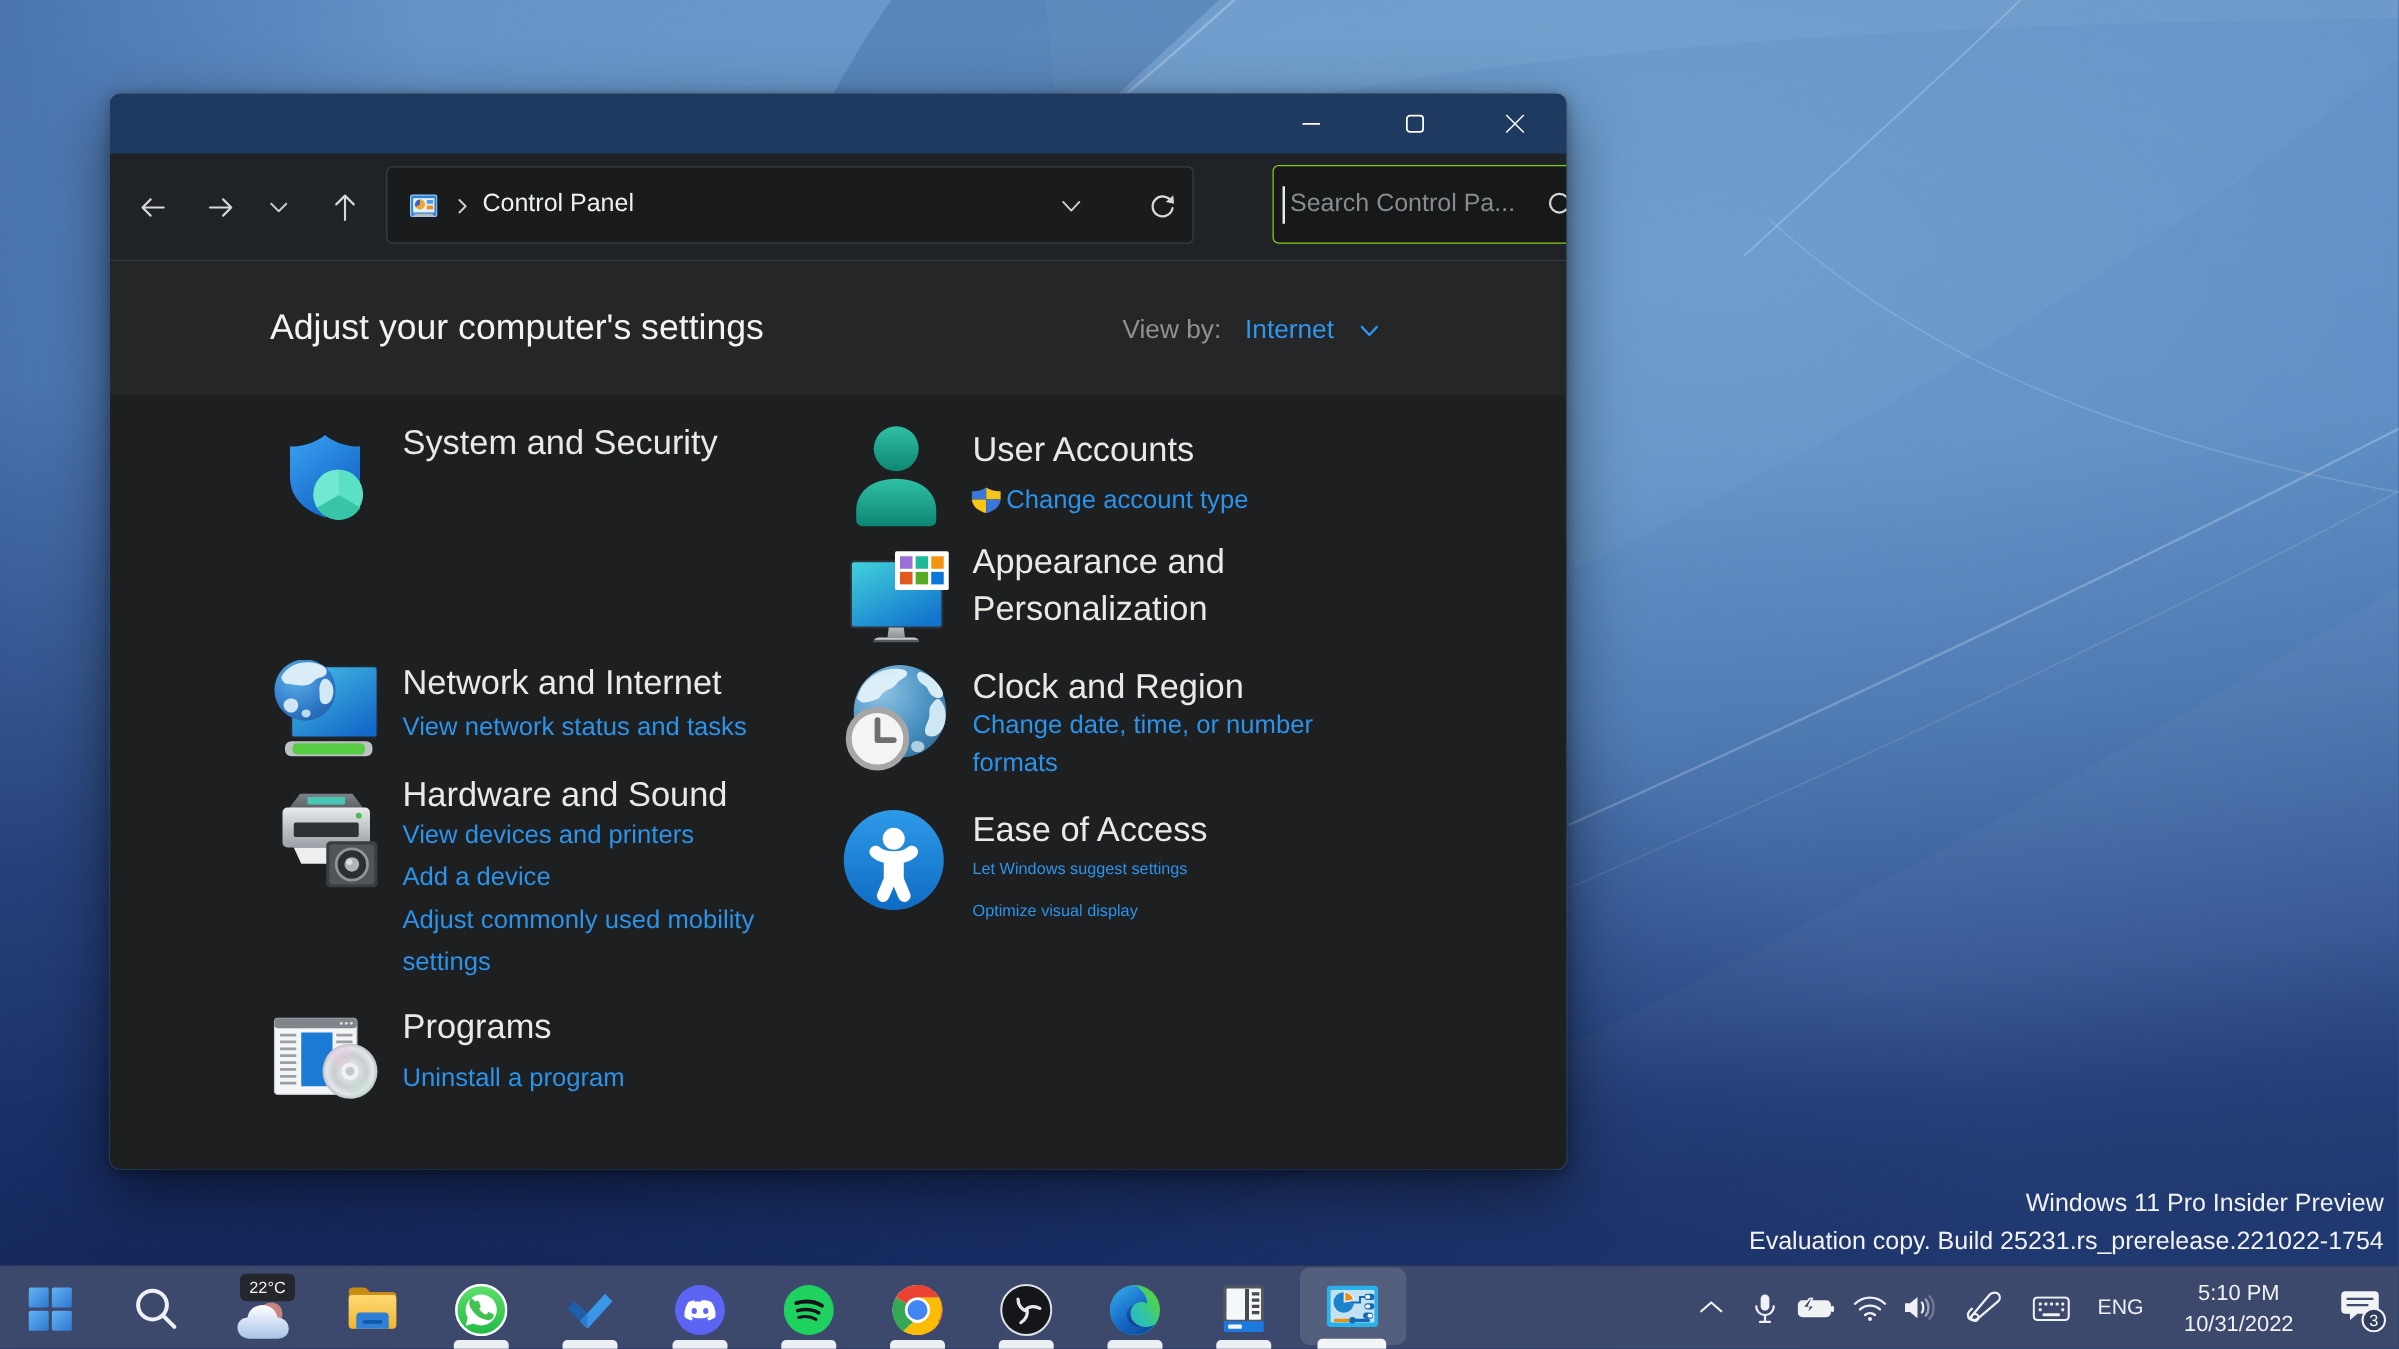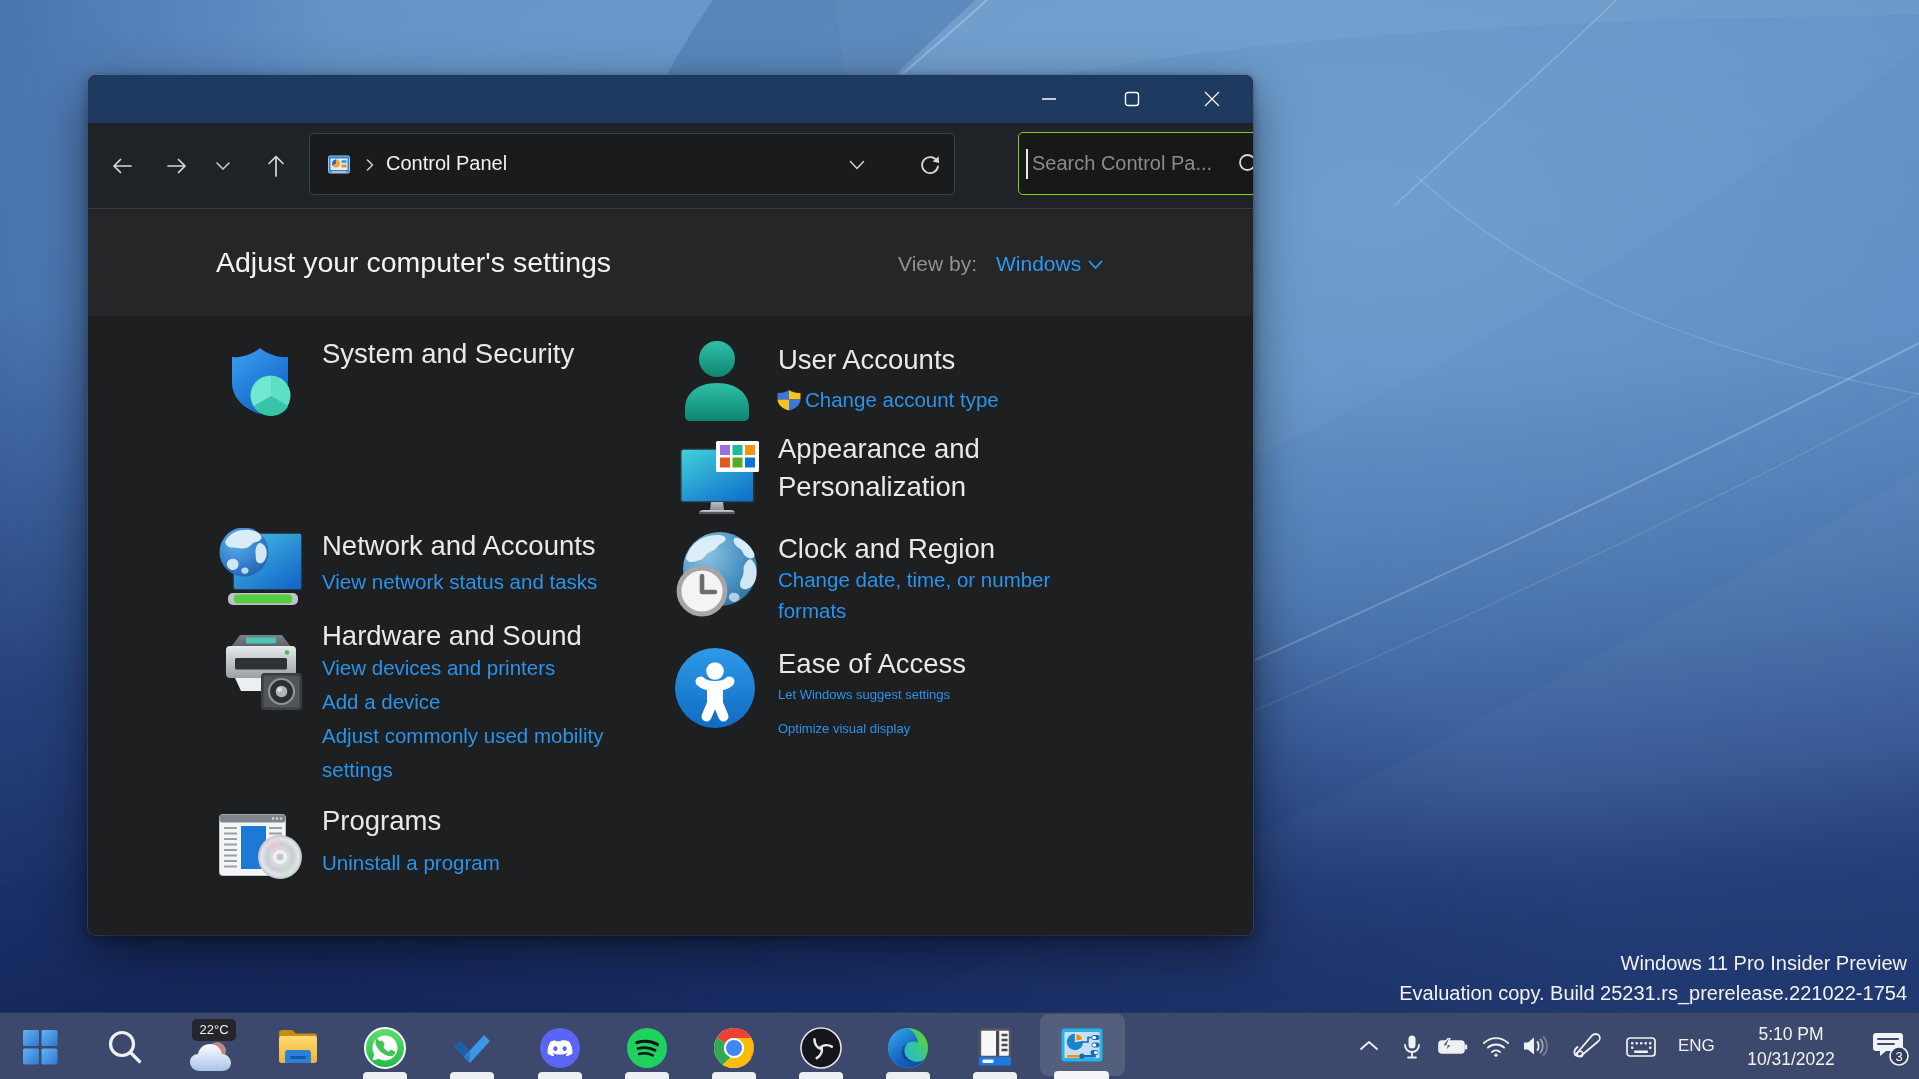--- a/index.html
+++ b/index.html
@@ -125,21 +125,21 @@
       <svg class="abs" style="left:218px;top:19px;" width="25" height="25" viewBox="0 0 25 25">
           <circle cx="10.5" cy="10.5" r="7.5" stroke="#d8d8d8" stroke-width="1.8" fill="none"></circle>
           <path d="M16,16 L23,23" stroke="#d8d8d8" stroke-width="1.8" stroke-linecap="round"></path>
         </svg>
     </div>
   </div>
 
   <div class="abs" style="left:0;top:135px;width:1165px;height:106px;background:#242628;">
     <div class="abs" style="left:128px;top:36px;font-size:28.5px;color:#f5f3f1;">Adjust your computer's settings</div>
     <div class="abs" style="left:810px;top:42px;font-size:21px;color:#8f9193;">View by:</div>
-    <div class="abs" style="left:908px;top:42px;font-size:21px;color:#2f97ee;">Windows</div>
+    <div class="abs" style="left:908px;top:42px;font-size:21px;color:#2f97ee;">Internet</div>
     <svg class="abs" style="left:1000px;top:50px;" width="15" height="10" viewBox="0 0 15 10">
         <path d="M1.5,1.5 L7.5,8 L13.5,1.5" stroke="#2f97ee" stroke-width="1.8" fill="none" stroke-linecap="round" stroke-linejoin="round"></path>
       </svg>
   </div>
 
   <div class="abs" style="left:0;top:241px;width:1165px;height:619px;background:#1e1f21;"></div>
 
   <svg class="abs" style="left:136px;top:269px;" width="72" height="72" viewBox="0 0 72 72">
     <defs>
       <linearGradient id="shg" x1="0" y1="0" x2="0.7" y2="1">
@@ -169,21 +169,21 @@
     </defs>
     <rect x="14" y="5" width="69" height="57" rx="2.5" fill="url(#ng)" stroke="#20272c" stroke-width="1.5"></rect>
     <rect x="9" y="65" width="70" height="12" rx="5" fill="#c0c3c6"></rect>
     <rect x="15" y="66.5" width="58" height="9" rx="3.5" fill="#57cc45"></rect>
     <circle cx="25" cy="24" r="24.5" fill="url(#glb)"></circle>
     <path d="M6,14 C10,5 20,0.5 31,2 C39,3.2 44,7 42,11 C40,14.5 35,13.5 32,17 C29,20.5 24,21 19,20 C13,19 8,21 6,14 Z" fill="#d9ecf7"></path>
     <path d="M42,15 C46.5,17 48.5,22 47.5,27.5 C46.5,33 43,36.5 39.5,35 C36,33.5 37,29 36.5,25 C36,21 38,14 42,15 Z" fill="#d2e8f5"></path>
     <path d="M10,32 C14,29.5 19,31 19.5,35.5 C20,40 15.5,43.5 11.5,41.5 C7.5,39.5 6.5,34.5 10,32 Z" fill="#cfe6f4"></path>
     <path d="M24,40 C26.5,38.8 29.5,40 29.5,42.5 C29.5,45 26.8,46.6 24.3,45.6 C21.8,44.6 21.5,41.2 24,40 Z" fill="#cce4f3" opacity="0.9"></path>
   </svg>
-  <div class="abs" style="left:234px;top:455px;font-size:27.5px;color:#ece9e4;">Network and Accounts</div>
+  <div class="abs" style="left:234px;top:455px;font-size:27.5px;color:#ece9e4;">Network and Internet</div>
   <div class="abs" style="left:234px;top:490px;font-size:20.5px;line-height:33px;color:#2b93ea;">View network status and tasks</div>
 
   <svg class="abs" style="left:131px;top:557px;" width="86" height="78" viewBox="0 0 86 78">
     <defs>
       <linearGradient id="prg" x1="0" y1="0" x2="0" y2="1">
         <stop offset="0" stop-color="#e8eaec"></stop>
           <stop offset="1" stop-color="#9aa0a6"></stop>
       </linearGradient>
       <linearGradient id="prtop" x1="0" y1="0" x2="0" y2="1">
         <stop offset="0" stop-color="#7d8288"></stop>

